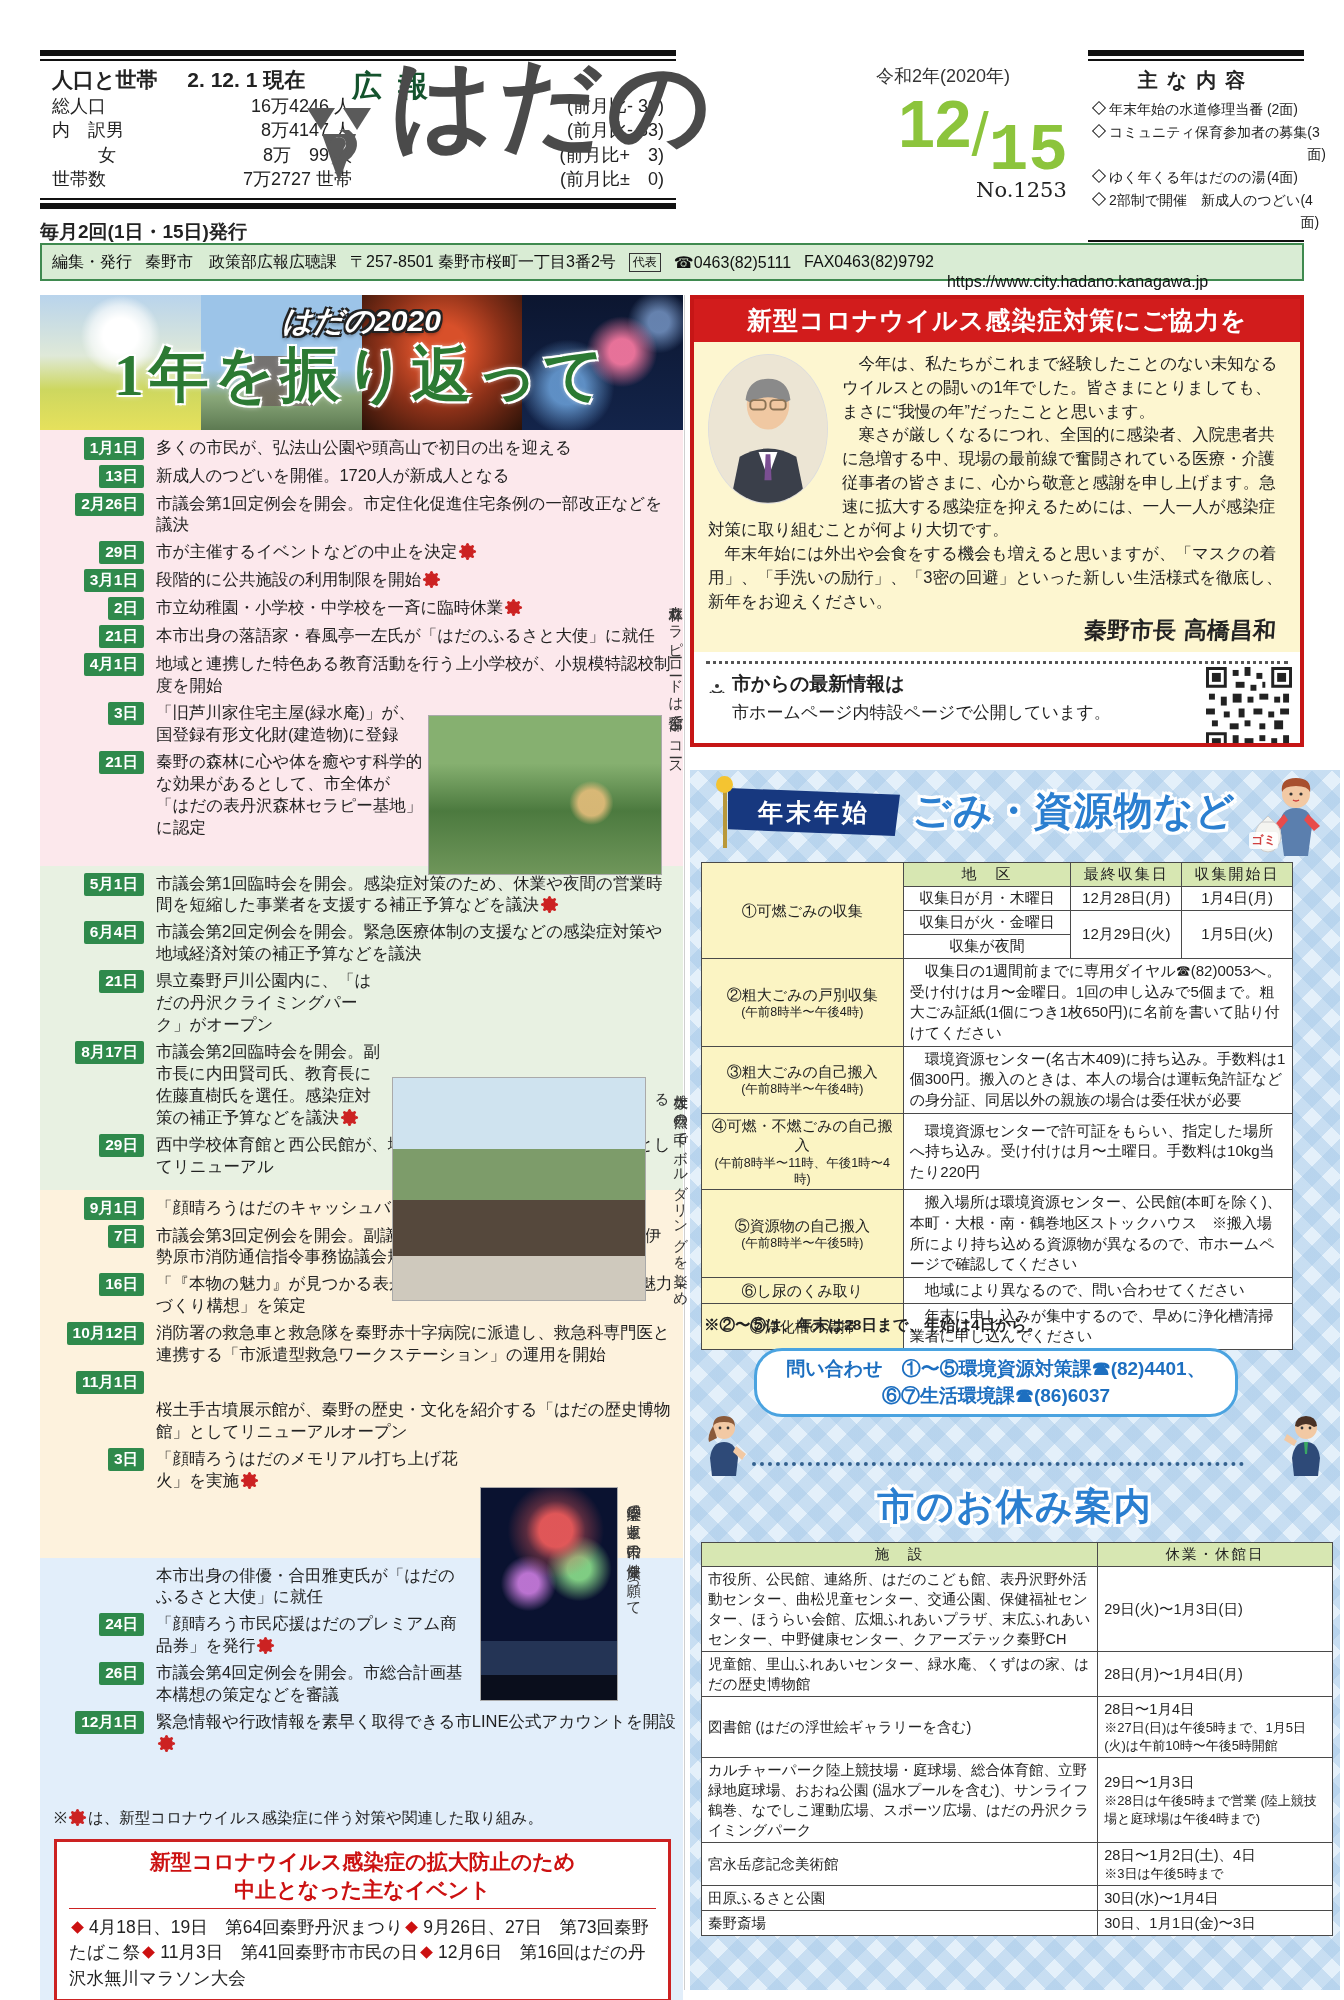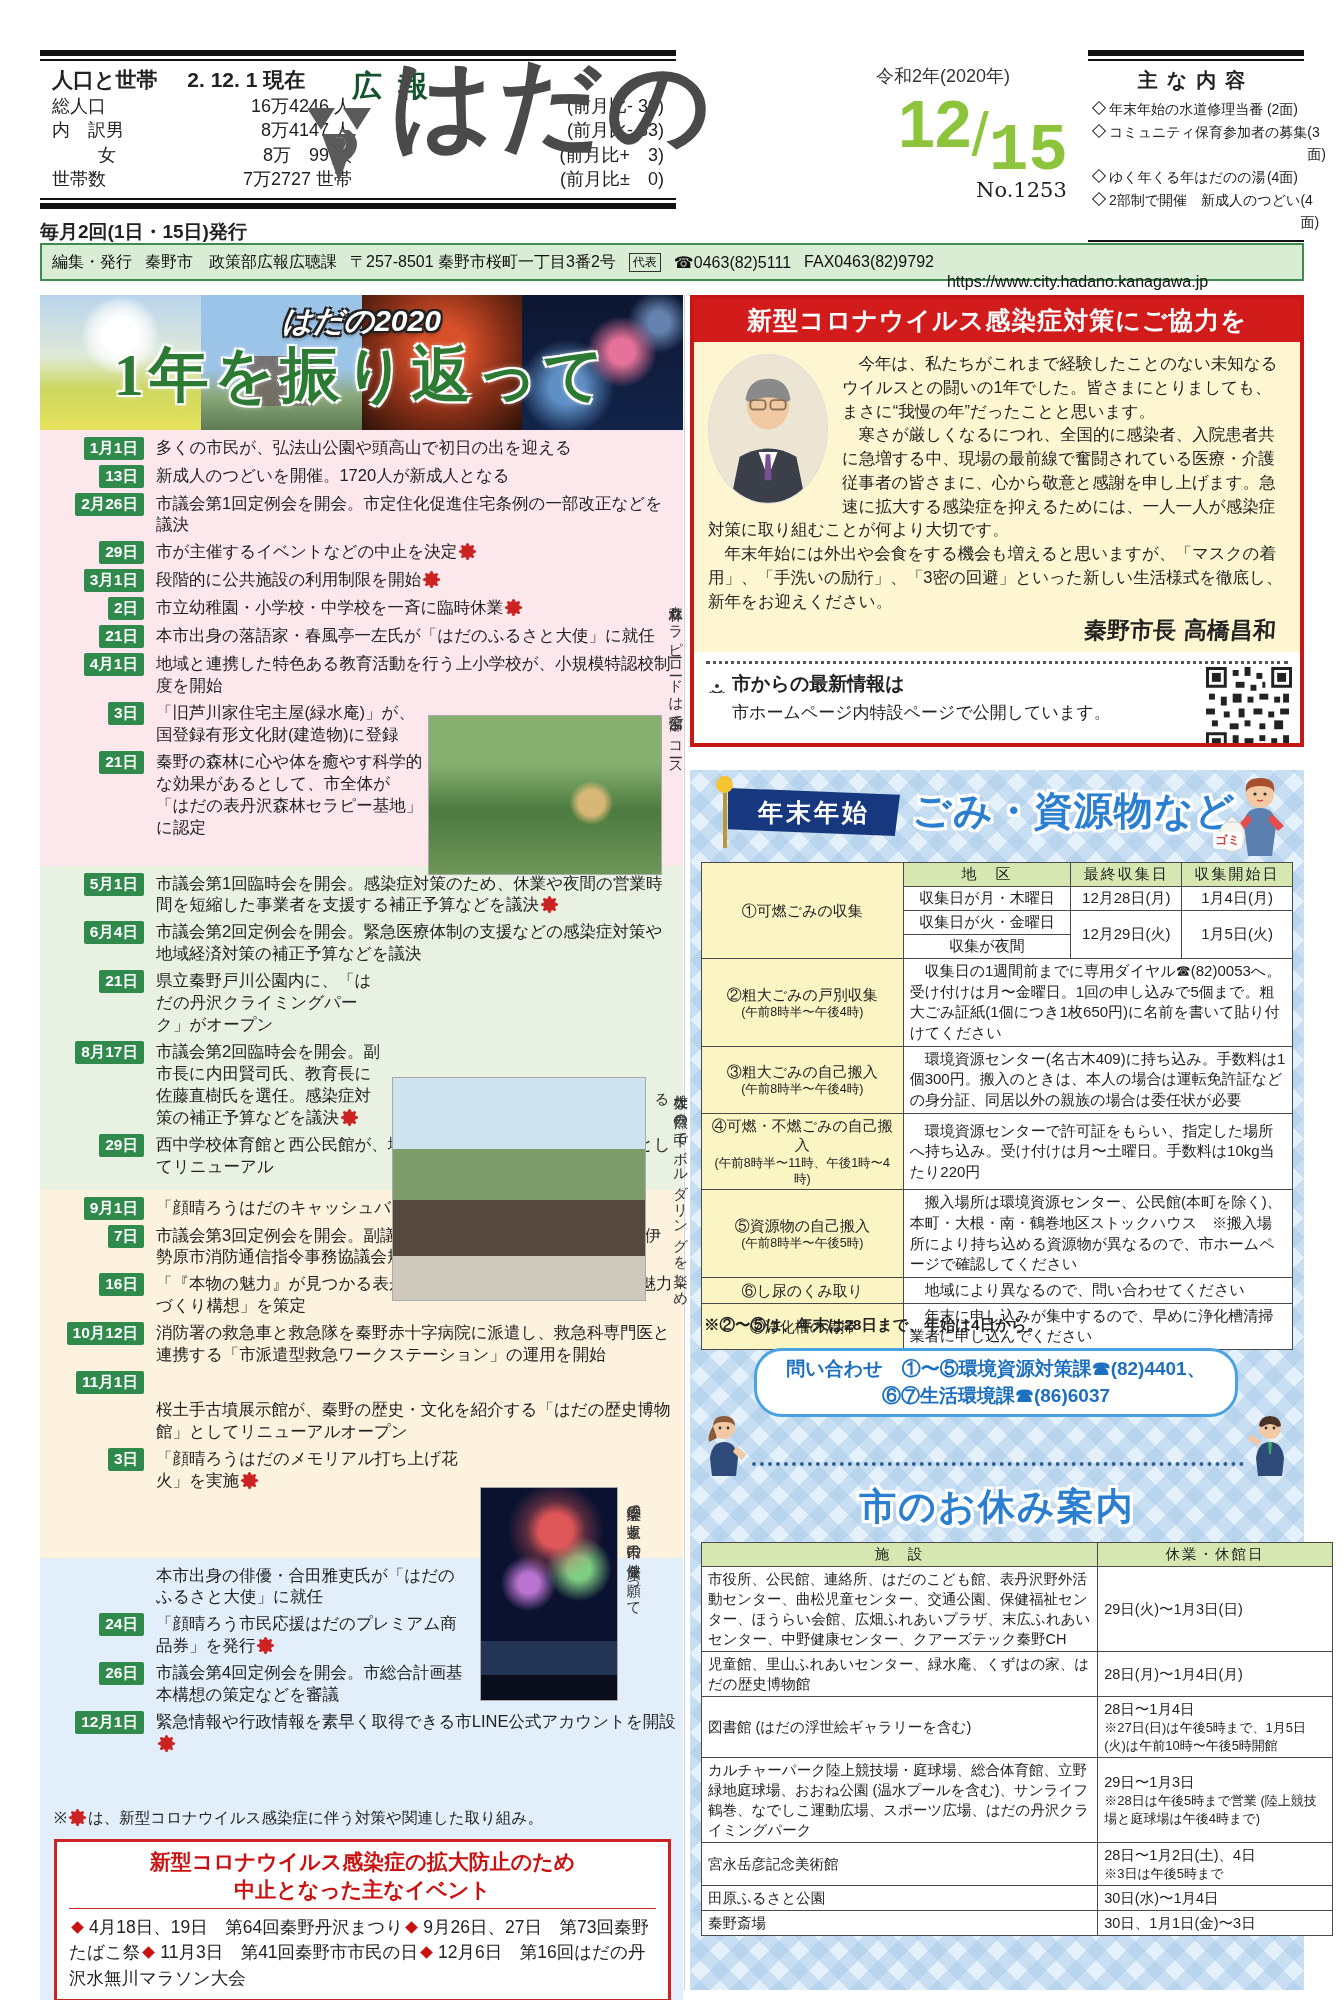--- a/index.html
+++ b/index.html
@@ -124,21 +124,21 @@
        padding:2px 10px 0 0;transform:skewX(-4deg);}
   .dotline{border-top:3px dotted #555;margin:9px 12px 7px;}
   .latest{padding:0 14px;position:relative;min-height:90px;}
   .latest-title{font-weight:bold;font-size:19px;display:flex;align-items:center;gap:6px;}
   .latest-body{font-size:17px;padding-left:24px;margin-top:4px;}
   .qr{position:absolute;right:8px;top:-4px;width:86px;height:86px;background:#fff;}
 
   
   .blue-zone{position:absolute;left:690px;top:770px;width:614px;height:1220px;
      background:repeating-linear-gradient(45deg,rgba(165,200,232,.45) 0 14px,transparent 14px 28px),
-                repeating-linear-gradient(-45deg,rgba(165,200,232,.45) 0 14px,transparent 14px 28px),#e4f0fa;}
+                repeating-linear-gradient(-45deg,rgba(165,200,232,.45) 0 14px,transparent 14px 28px),#e4f0fa;padding-left:36px;}
   .pin{position:absolute;left:26px;top:6px;width:17px;height:17px;background:#f4c431;border-radius:50%;z-index:3;}
   .pole{position:absolute;left:33px;top:18px;width:4px;height:60px;background:#b9983a;z-index:1;}
   .flag{position:absolute;left:38px;top:18px;width:172px;height:48px;background:#17387f;color:#fff;
         font-size:25px;font-weight:bold;display:flex;align-items:center;justify-content:center;
         letter-spacing:3px;clip-path:polygon(0 0,100% 14%,97% 100%,0 86%);z-index:2;}
   .g-title{position:absolute;left:222px;top:14px;font-size:39px;font-weight:bold;color:#2b7fd0;letter-spacing:1px;
      text-shadow:-3px -3px 0 #fff,3px -3px 0 #fff,-3px 3px 0 #fff,3px 3px 0 #fff,0 -3px 0 #fff,0 3px 0 #fff,-3px 0 0 #fff,3px 0 0 #fff;}
   .gomi-woman{position:absolute;right:10px;top:4px;}
   .bag-label{position:absolute;right:62px;top:62px;font-size:12px;font-weight:bold;color:#d04040;
      background:rgba(255,255,255,.85);padding:0 2px;border-radius:3px;}

